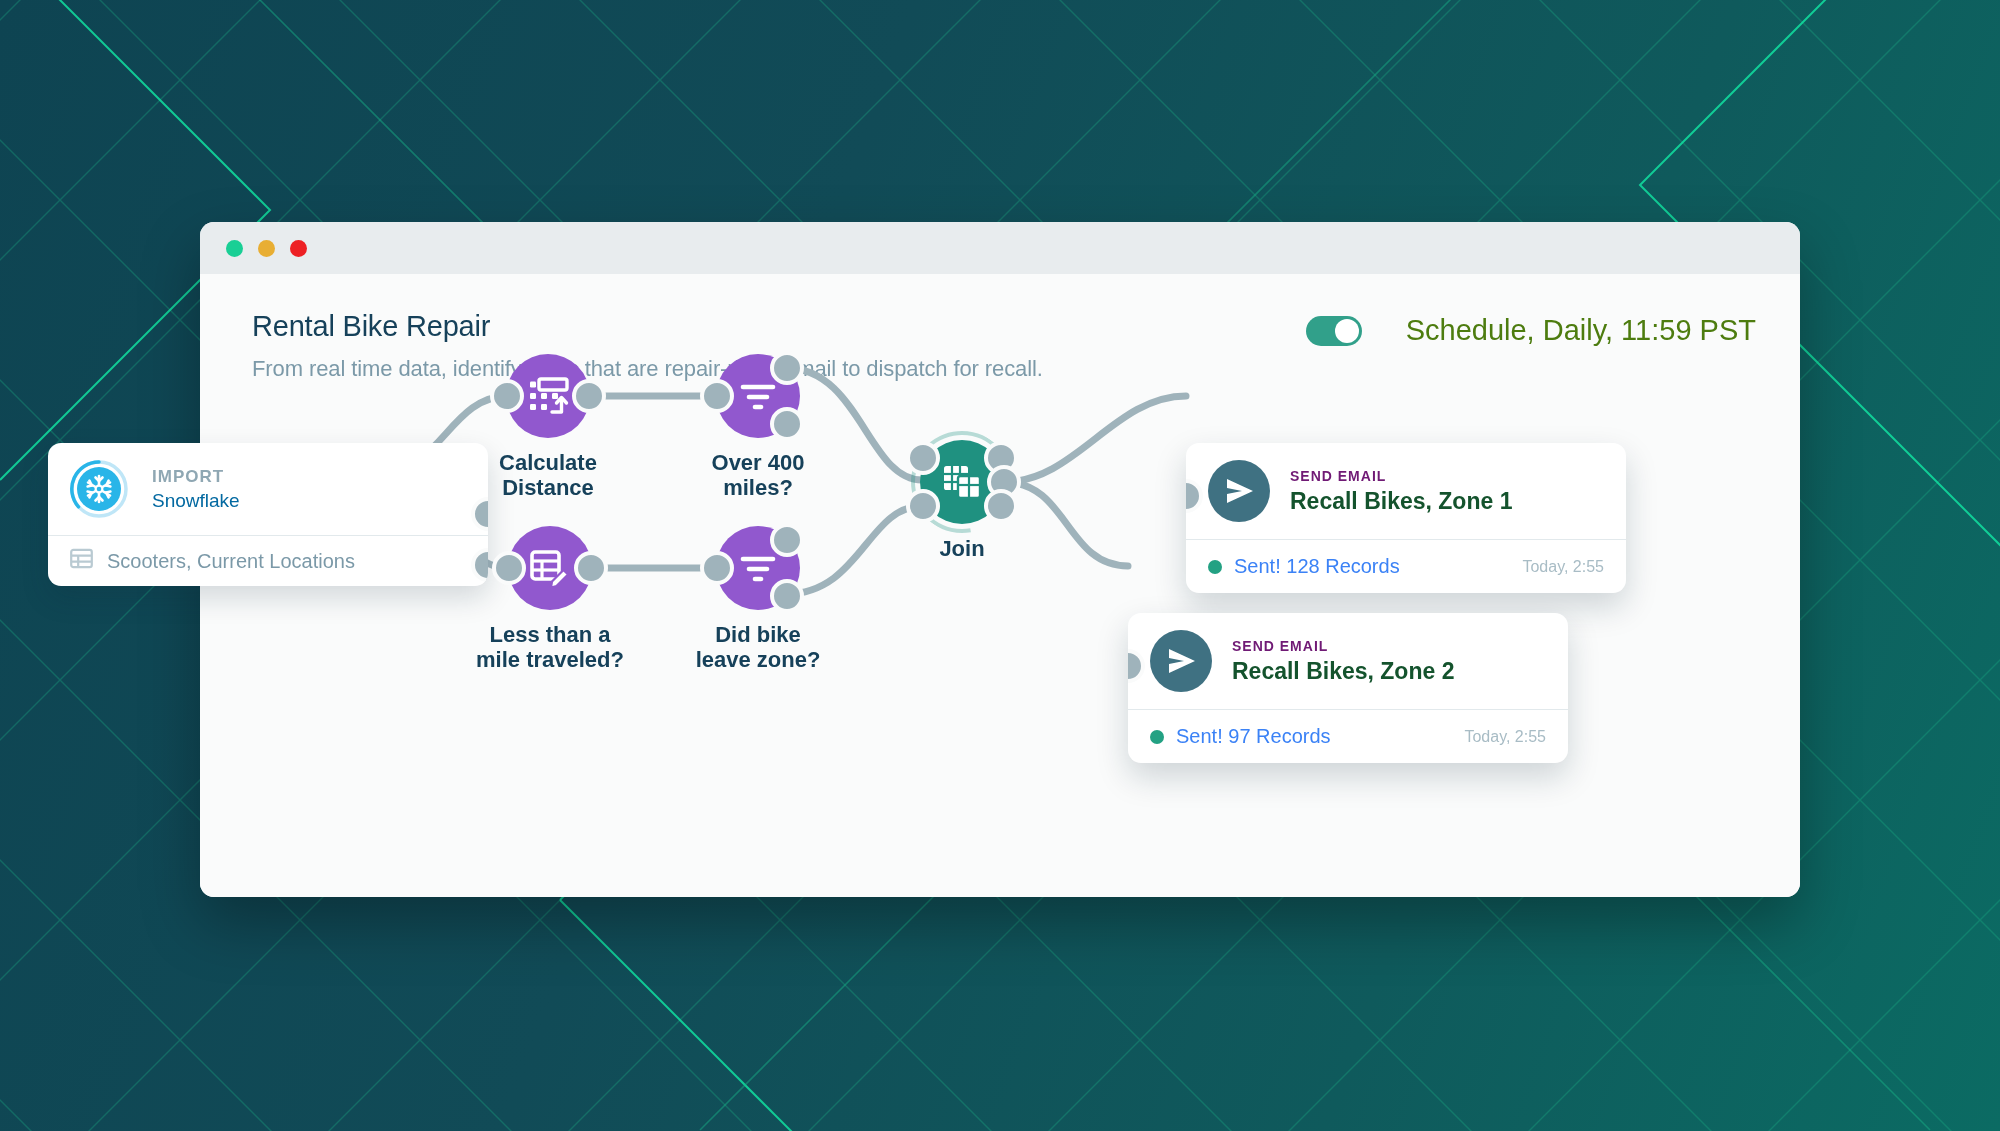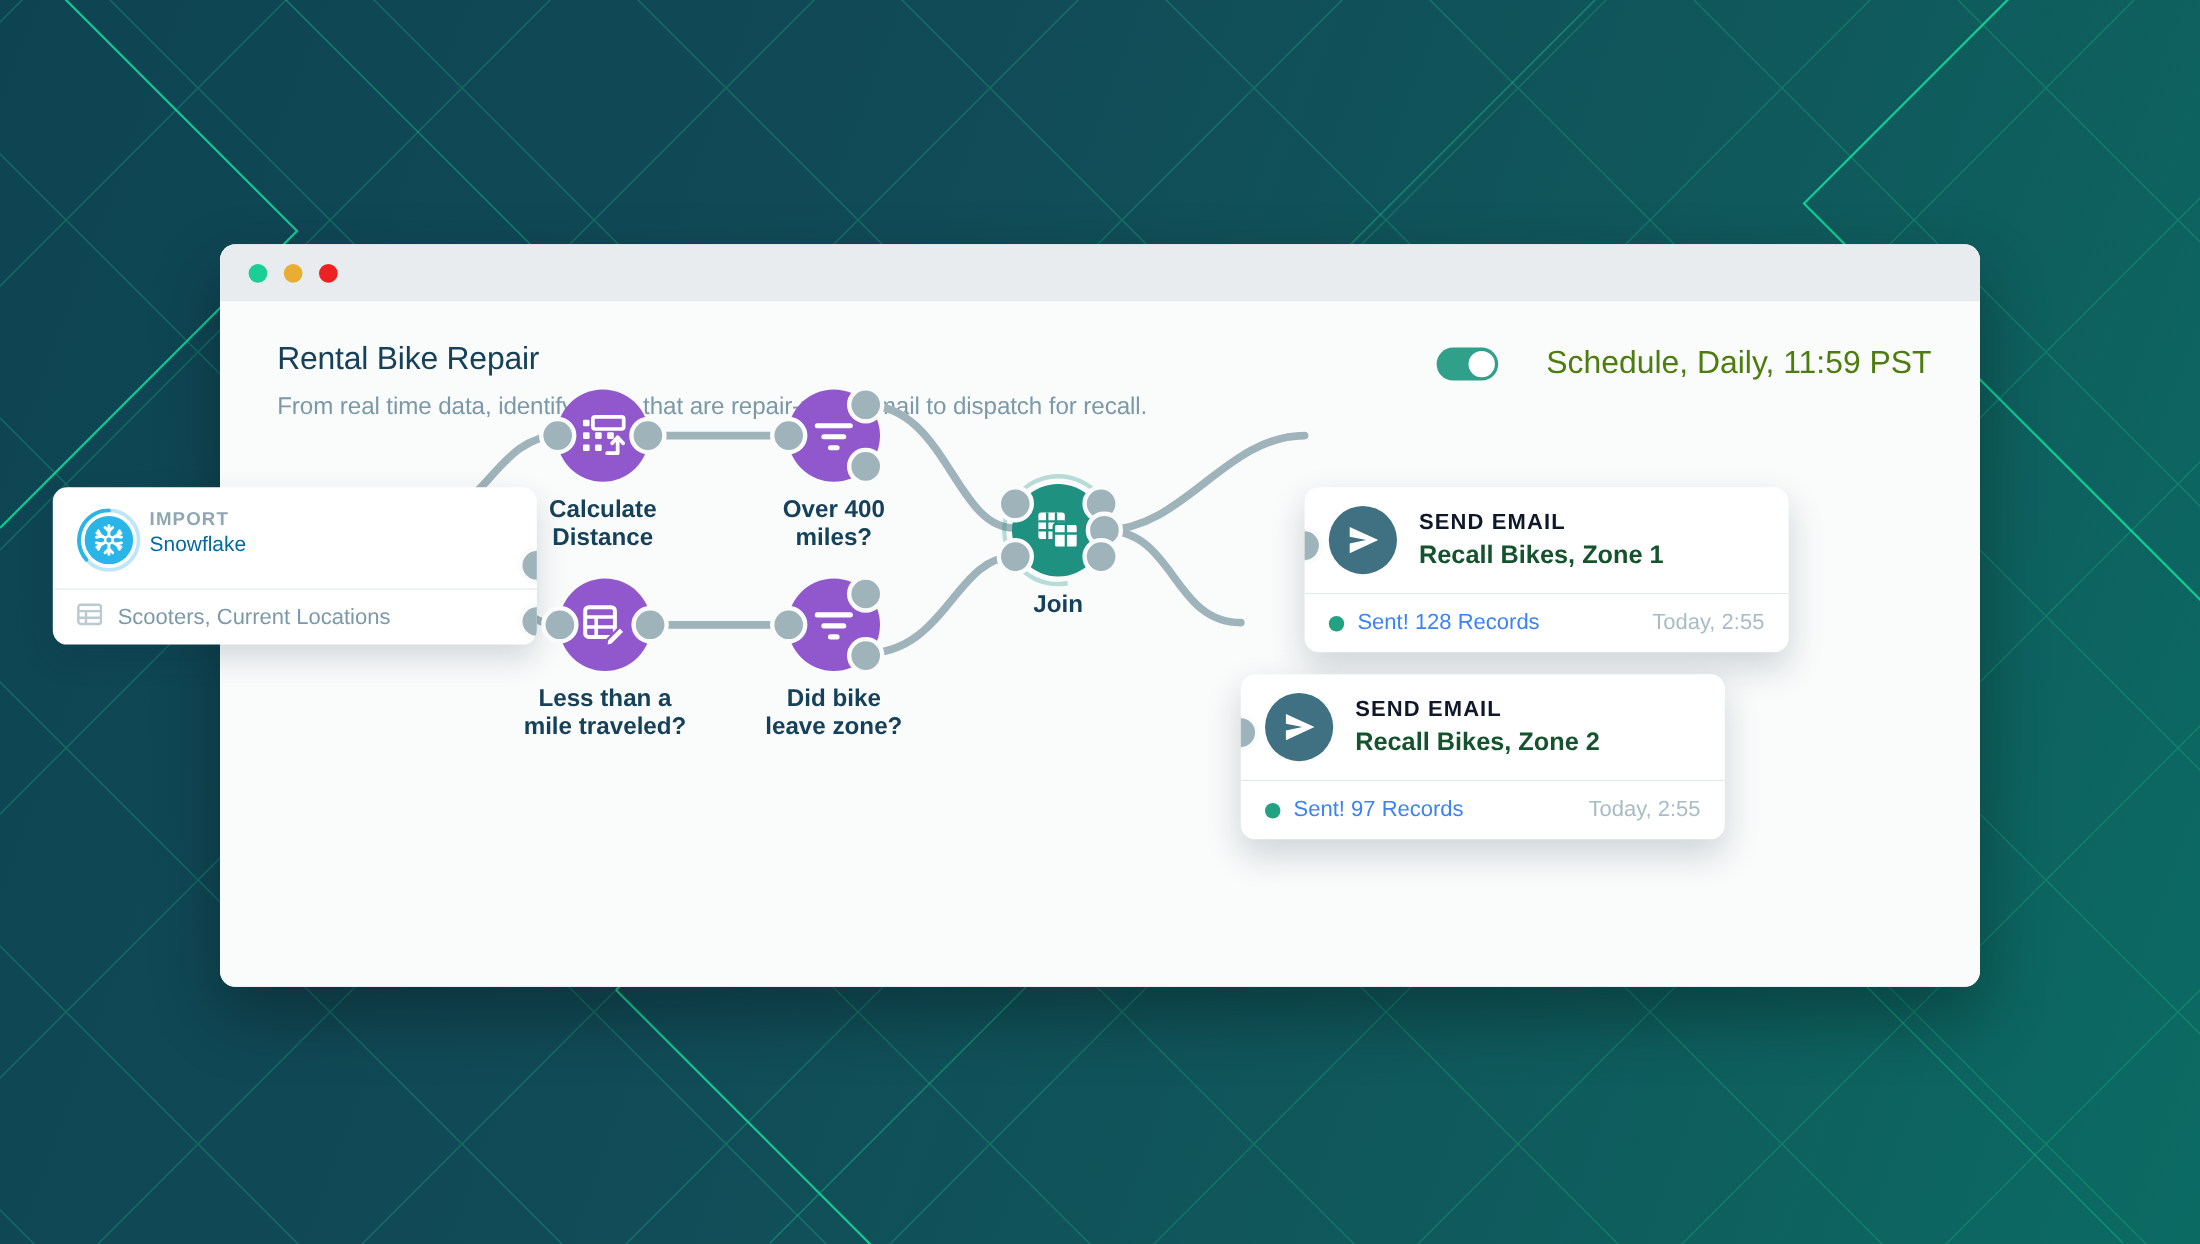--- a/index.html
+++ b/index.html
@@ -127,21 +127,22 @@
     position: absolute;
     left: 48px; top: 443px;
     width: 440px;
     background: #ffffff;
     border-radius: 13px;
     box-shadow: 0 12px 28px rgba(10,40,55,.16);
     overflow: hidden;
   }
   #import-head {
     display: flex;
-    gap: 8px;
+    align-items: center;
+    gap: 24px;
     padding: 19px 22px 19px 22px;
     height: 92px;
   }
   #snowflake-badge {
     position: relative;
     width: 58px; height: 58px;
     flex: none;
   }
   .import-kicker {
     font-size: 17px;
@@ -235,24 +236,24 @@
   .email-avatar {
     width: 62px; height: 62px;
     border-radius: 50%;
     background: #3f7182;
     flex: none;
     display: flex;
     align-items: center;
     justify-content: center;
   }
   .email-kicker {
-    font-size: 20px;
+    font-size: 14px;
     font-weight: bold;
     letter-spacing: 1px;
-    color: #0f172a;
+    color: #701a75;
   }
   .email-name {
     font-size: 23px;
     font-weight: bold;
     color: #14532d;
     margin-top: 4px;
   }
   .email-foot {
     display: flex;
     align-items: center;
@@ -266,21 +267,21 @@
     background: #23a183;
     flex: none;
     margin-right: 12px;
   }
   .status-text {
     font-size: 20px;
     color: #3b82f6;
   }
   .status-time {
     margin-left: auto;
-    font-size: 20px;
+    font-size: 16px;
     color: #a8bcc5;
     text-align: right;
   }
 </style>
 </head>
 <body>
 
 <div id="stage">
 
   <svg id="bg-pattern" viewBox="0 0 2000 1131">

